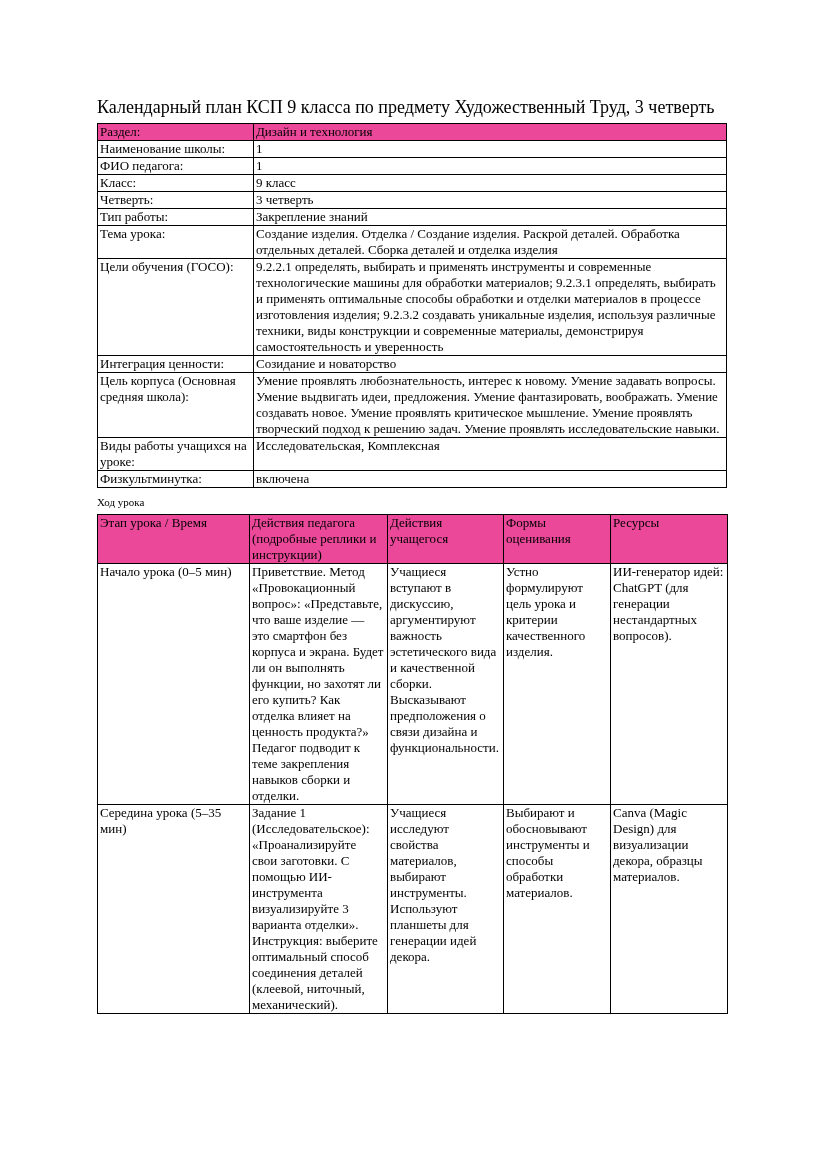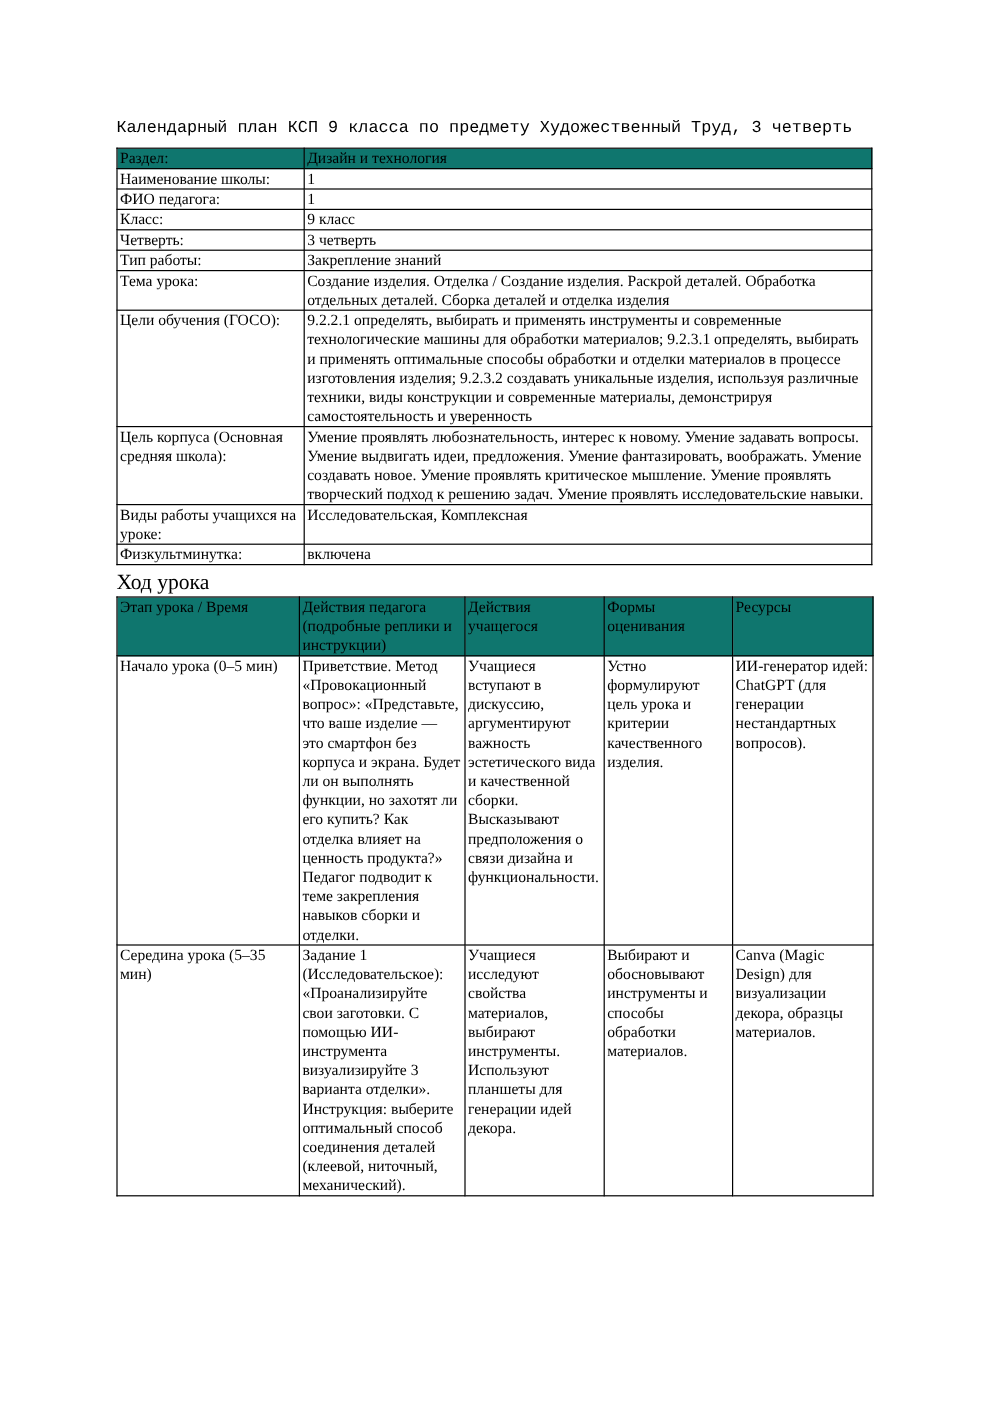--- a/index.html
+++ b/index.html
@@ -4,33 +4,33 @@
 <style>
   * { margin:0; padding:0; box-sizing:border-box; }
   html, body { background:#ffffff; }
   body {
     width:827px; height:1170px; overflow:hidden;
     font-family:"Liberation Serif", serif;
     color:#000000;
     position:relative;
   }
   .page { padding:100px 100px 0 97px; }
-  .doc-title { font-size:14px; line-height:15px; margin-bottom:8px;font-family:Liberation Mono, monospace; }
+  .doc-title { font-size:18px; line-height:15px; margin-bottom:8px; }
   table { border-collapse:collapse; width:630px; table-layout:fixed; }
   td, th {
     border:1px solid #000000;
     vertical-align:top;
     font-size:13px; line-height:16px;
     padding:0 3px 0 2px;
     text-align:left; font-weight:normal;
     word-wrap:break-word;
   }
-  .hdr { background:#0f766e; }
+  .hdr { background:#ec4899; }
   .info-label { width:156px; }
-  .section-heading { font-size:18px; line-height:16px; margin:6px 0 4px; }
+  .section-heading { font-size:11px; line-height:16px; margin:6px 0 4px; }
   col.c1 { width:152px; }
   col.c2 { width:138px; }
   col.c3 { width:116px; }
   col.c4 { width:107px; }
   col.c5 { width:117px; }
 </style>
 </head>
 <body>
 
 <div class="page">
@@ -63,20 +63,24 @@
         <td class="info-label">Тип работы:</td>
         <td>Закрепление знаний</td>
       </tr>
       <tr>
         <td class="info-label">Тема урока:</td>
         <td>Создание изделия. Отделка / Создание изделия. Раскрой деталей. Обработка отдельных деталей. Сборка деталей и отделка изделия</td>
       </tr>
       <tr>
         <td class="info-label">Цели обучения (ГОСО):</td>
         <td>9.2.2.1 определять, выбирать и применять инструменты и современные технологические машины для обработки материалов; 9.2.3.1 определять, выбирать и применять оптимальные способы обработки и отделки материалов в процессе изготовления изделия; 9.2.3.2 создавать уникальные изделия, используя различные техники, виды конструкции и современные материалы, демонстрируя самостоятельность и уверенность</td>
+      </tr>
+      <tr>
+        <td class="info-label">Интеграция ценности:</td>
+        <td>Созидание и новаторство</td>
       </tr>
       <tr>
         <td class="info-label">Цель корпуса (Основная средняя школа):</td>
         <td>Умение проявлять любознательность, интерес к новому. Умение задавать вопросы. Умение выдвигать идеи, предложения. Умение фантазировать, воображать. Умение создавать новое. Умение проявлять критическое мышление. Умение проявлять творческий подход к решению задач. Умение проявлять исследовательские навыки.</td>
       </tr>
       <tr>
         <td class="info-label">Виды работы учащихся на уроке:</td>
         <td>Исследовательская, Комплексная</td>
       </tr>
       <tr>

